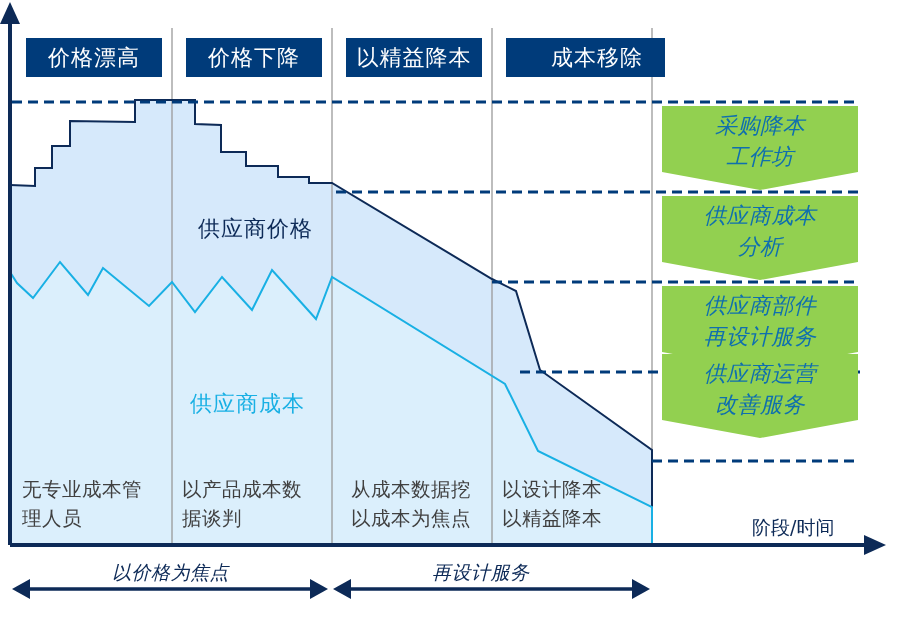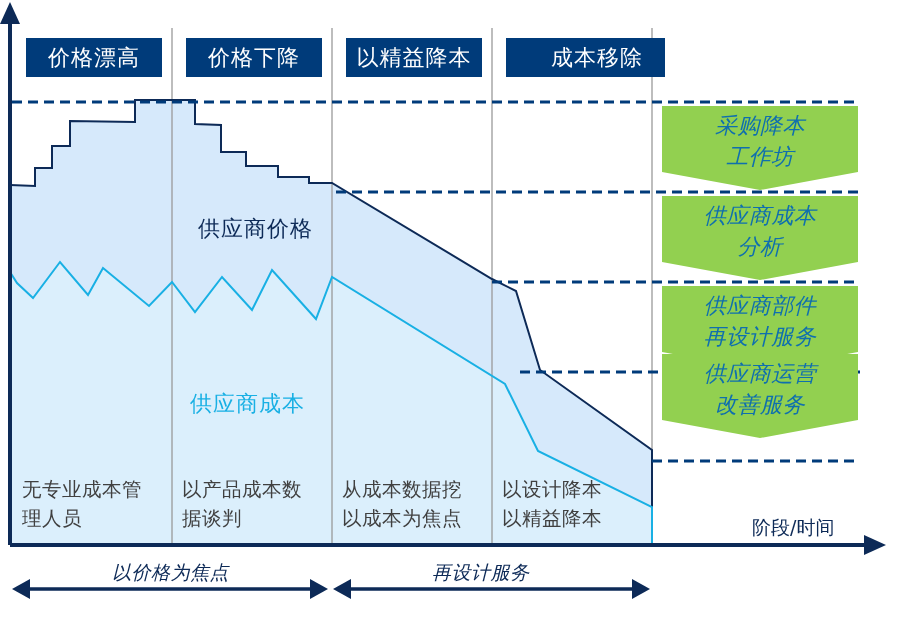--- a/index.html
+++ b/index.html
@@ -82,21 +82,21 @@
   <div class="area-label cost-label" style="left:190px; top:389px;">供应商成本</div>
 
   <div class="desc" style="left:22px;">
     <div>无专业成本管</div>
     <div>理人员</div>
   </div>
   <div class="desc" style="left:182px;">
     <div>以产品成本数</div>
     <div>据谈判</div>
   </div>
-  <div class="desc" style="left:342px;">
+  <div class="desc" style="left:351px;">
     <div>从成本数据挖</div>
     <div>以成本为焦点</div>
   </div>
   <div class="desc" style="left:502px;">
     <div>以设计降本</div>
     <div>以精益降本</div>
   </div>
 
   <div class="green-step" style="top:106px;">
     <svg class="bg" width="196" height="84" viewBox="0 0 196 84">

